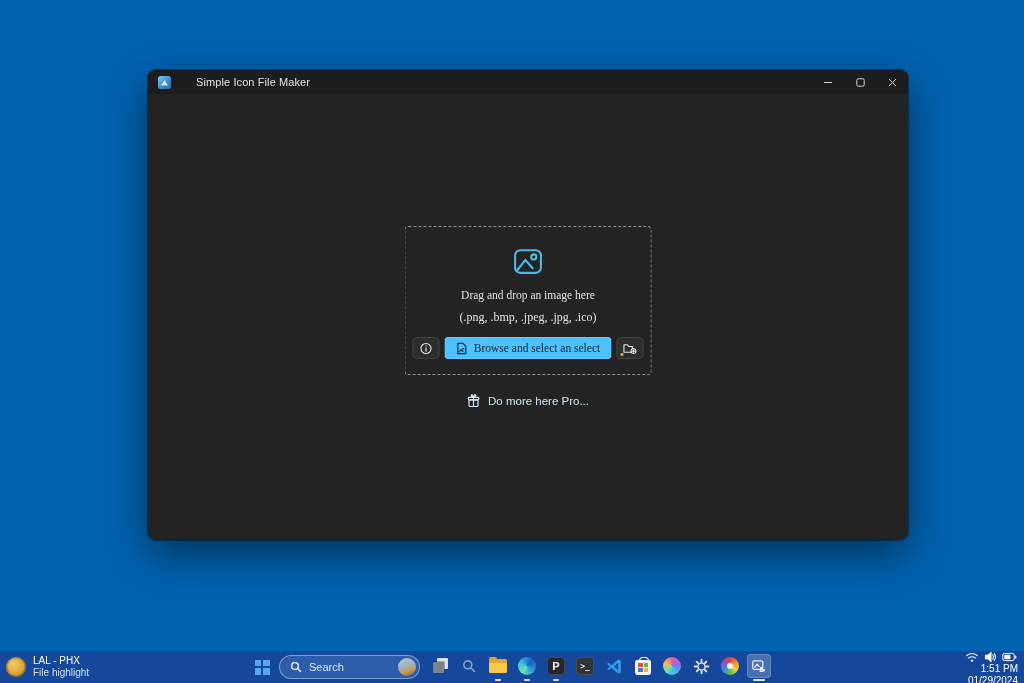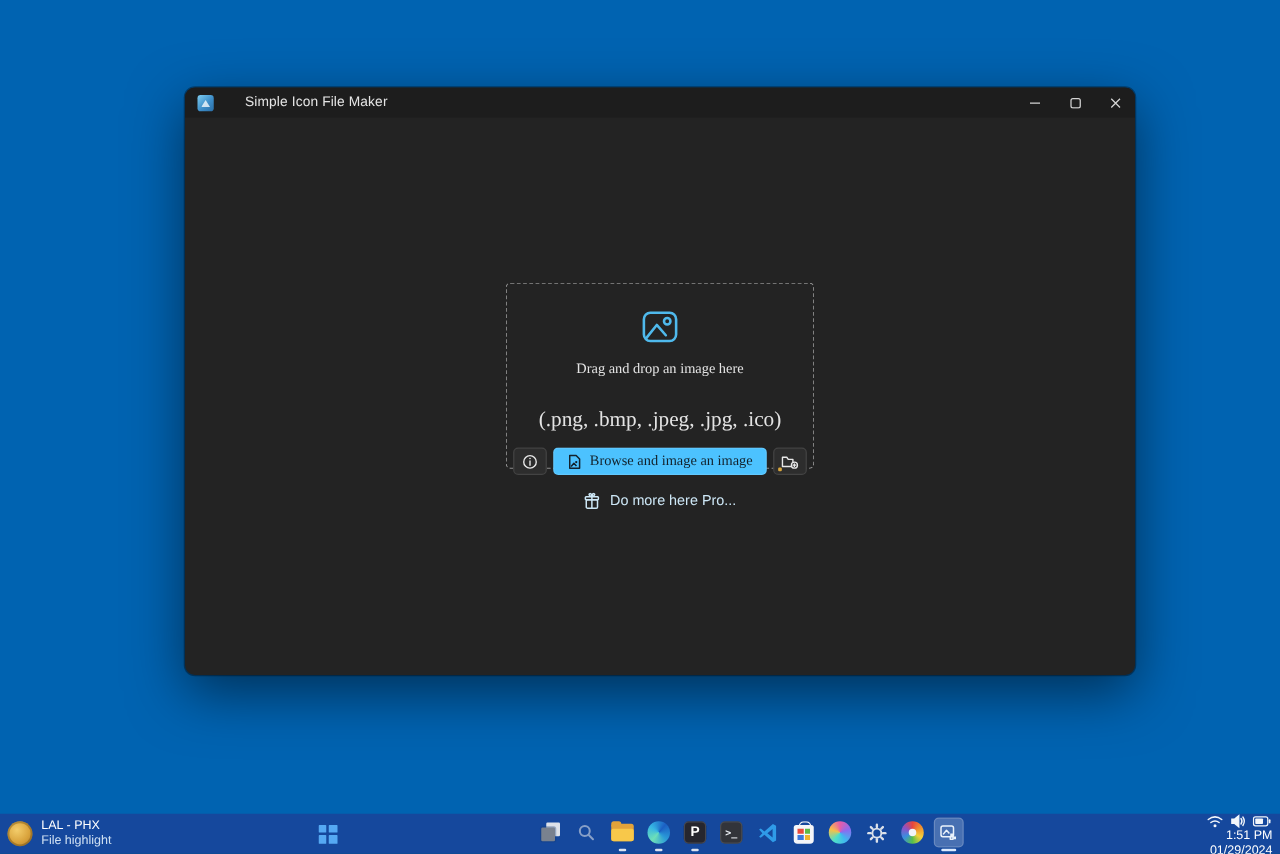--- a/index.html
+++ b/index.html
@@ -35,21 +35,21 @@
 
   
   .dropzone {
     position:absolute; left:50%; top:156px; transform:translateX(-50%);
     width:247px; height:149px;
     border:1px dashed var(--dropzone-border,#8f8f8f); border-radius:4px;
     display:flex; flex-direction:column; align-items:center;font-family:Liberation Serif, serif;
   }
   .dz-icon { margin-top:18px; color:var(--accent-light,#4fb9ec); }
   .dz-line1 { margin-top:11px; font-size:11.5px; color:#e3e3e3; }
-  .dz-line2 { margin-top:25px; font-size:17px; color:#e3e3e3; }
+  .dz-line2 { margin-top:9px; font-size:12px; color:#e3e3e3; }
   .dz-buttons { margin-top:12px; display:flex; align-items:center; gap:5px; }
   .btn-side {
     width:27px; height:22px; background:#2d2d2d; border:1px solid #434343;
     border-radius:4px; display:flex; align-items:center; justify-content:center;
     color:#e8e8e8; position:relative;
   }
   .btn-browse {
     height:22px; padding:0 10px; background:var(--accent,#4cc2ff);
     border:1px solid rgba(255,255,255,.12); border-radius:4px;
     color:#13222c; font-size:11.5px;
@@ -193,21 +193,21 @@
         </span>
       </div>
       <div class="btn-browse">
         <span>
           <svg width="12" height="13" viewBox="0 0 12 14" fill="none" stroke="#13222c" stroke-width="1.3" stroke-linejoin="round">
             <path d="M2 1.5 h5.5 L10.5 4.5 V12.5 H2 Z"></path>
             <circle cx="7.6" cy="7.2" r="1" fill="#13222c" stroke="none"></circle>
             <path d="M3.2 11 L5.6 8.2 L7.8 10.6"></path>
           </svg>
         </span>
-        <span>Browse and image an image</span>
+        <span>Browse and select an select</span>
       </div>
       <div class="btn-side">
         <span>
           <svg width="15" height="13" viewBox="0 0 16 14" fill="none" stroke="#e8e8e8" stroke-width="1.2" stroke-linejoin="round">
             <path d="M1.5 3.5 V11 H10.5 V4.8 H6.5 L5.2 3 H1.5 Z"></path>
             <circle cx="11.8" cy="9.8" r="2.6" fill="#2d2d2d"></circle>
             <path d="M10.7 9.8 h2.2 M11.8 8.7 v2.2" stroke-linecap="round"></path>
           </svg>
         </span>
         <span class="gold-dot"></span>
@@ -240,20 +240,30 @@
 
   <div class="start-btn">
     <div class="win-logo">
       <span></span>
         <span></span>
         <span></span>
         <span></span>
     </div>
   </div>
 
+  <div class="searchbox">
+    <span class="search-glass">
+      <svg width="12" height="12" viewBox="0 0 12 12" fill="none" stroke="currentColor" stroke-width="1.4" stroke-linecap="round">
+        <circle cx="5" cy="5" r="3.4"></circle>
+          <line x1="7.7" y1="7.7" x2="10.6" y2="10.6"></line>
+      </svg>
+    </span>
+    <input type="text" placeholder="Search" style="">
+    <span class="search-thumb"></span>
+  </div>
 
   <div class="icon-row">
     <div class="cell">
       <div class="slot">
           <span style="position:relative;width:24px;height:24px;display:block;">
         <span class="tv-back"></span>
             <span class="tv-front"></span>
       </span>
         </div>
     </div>

